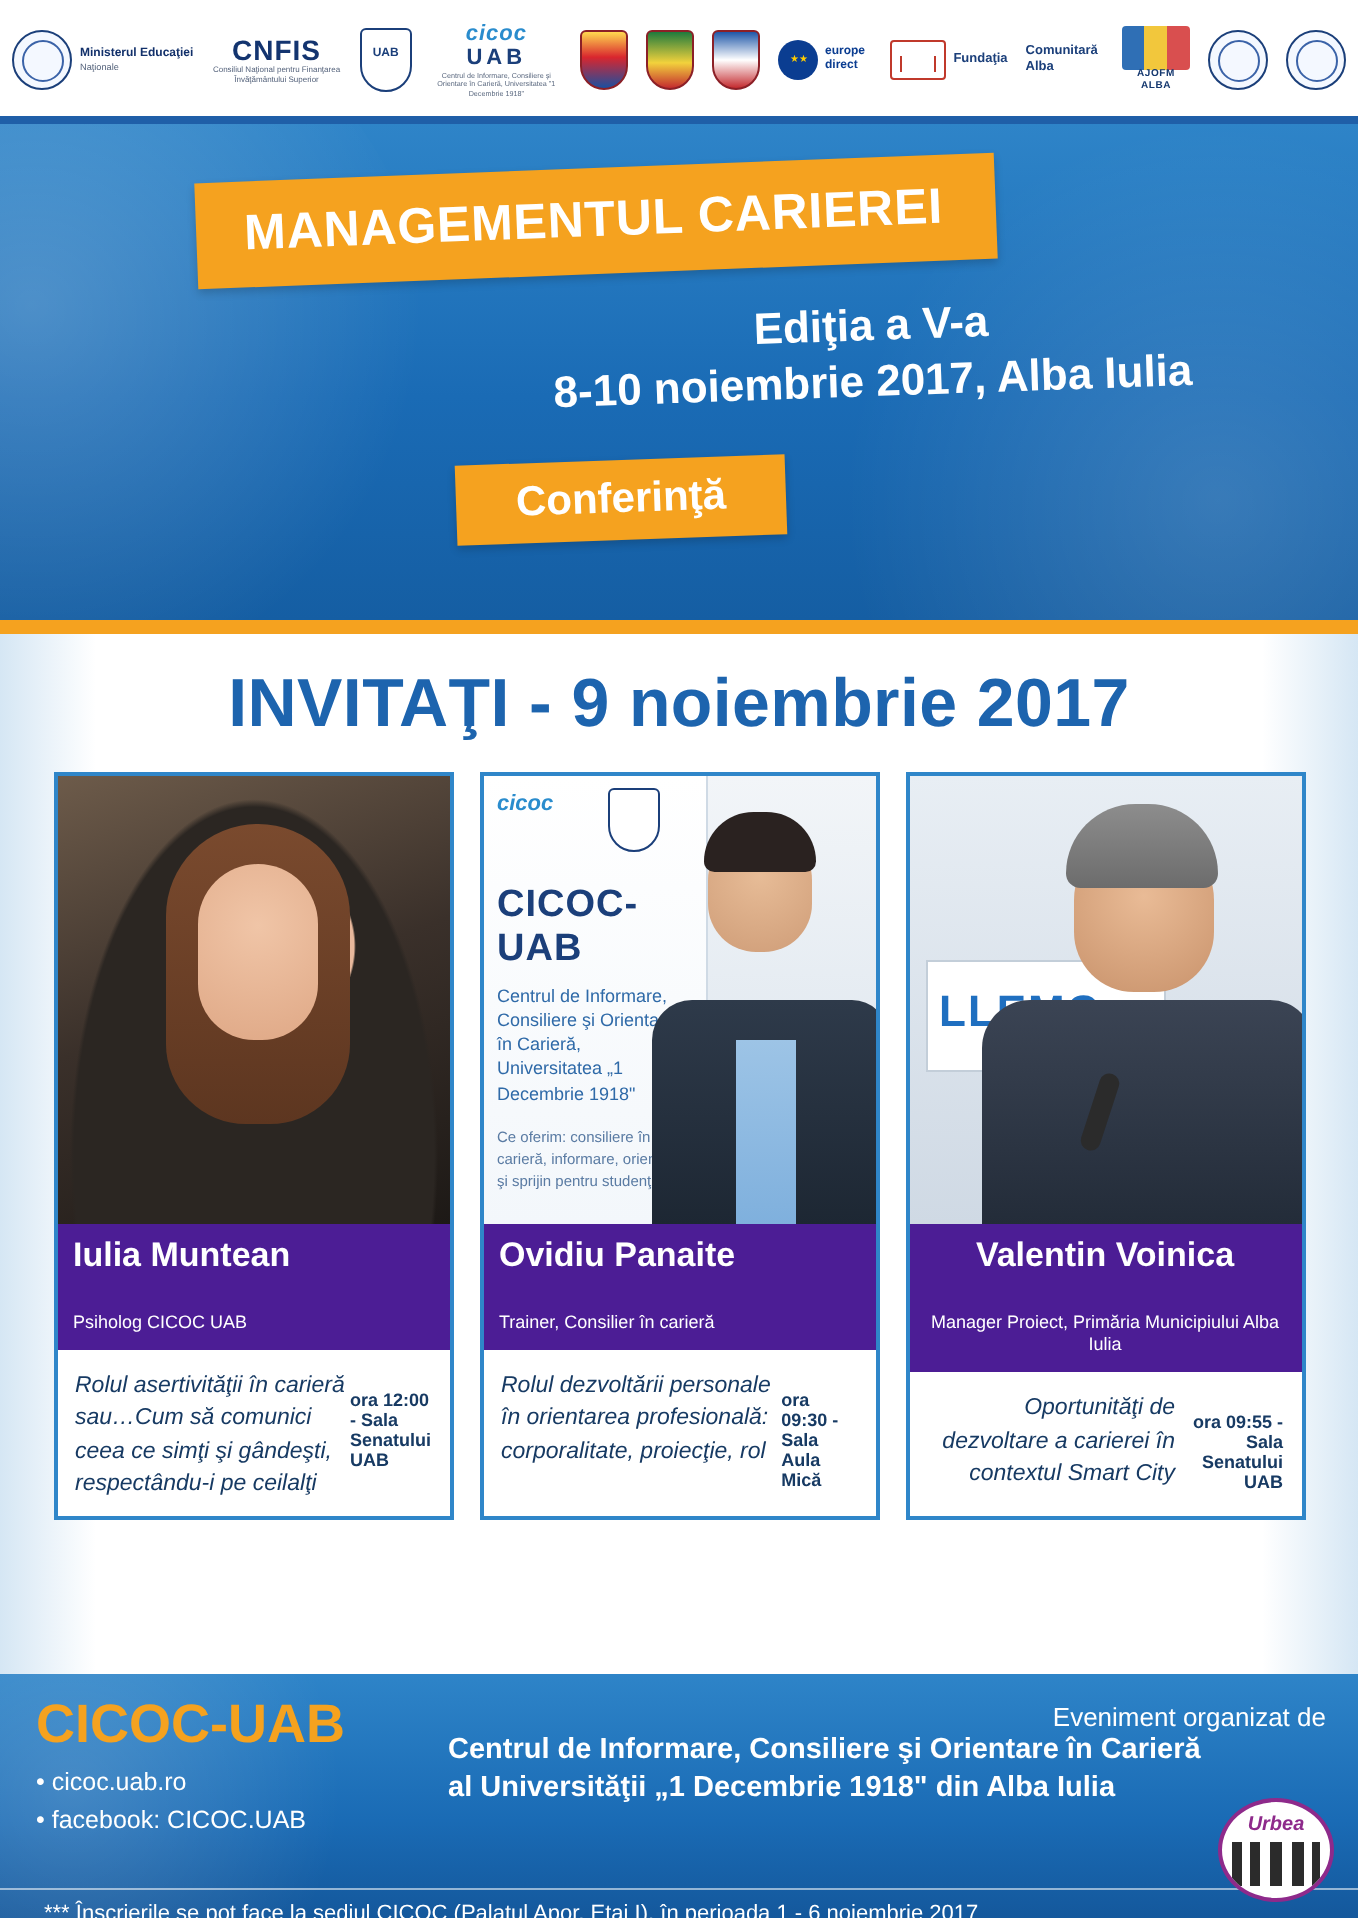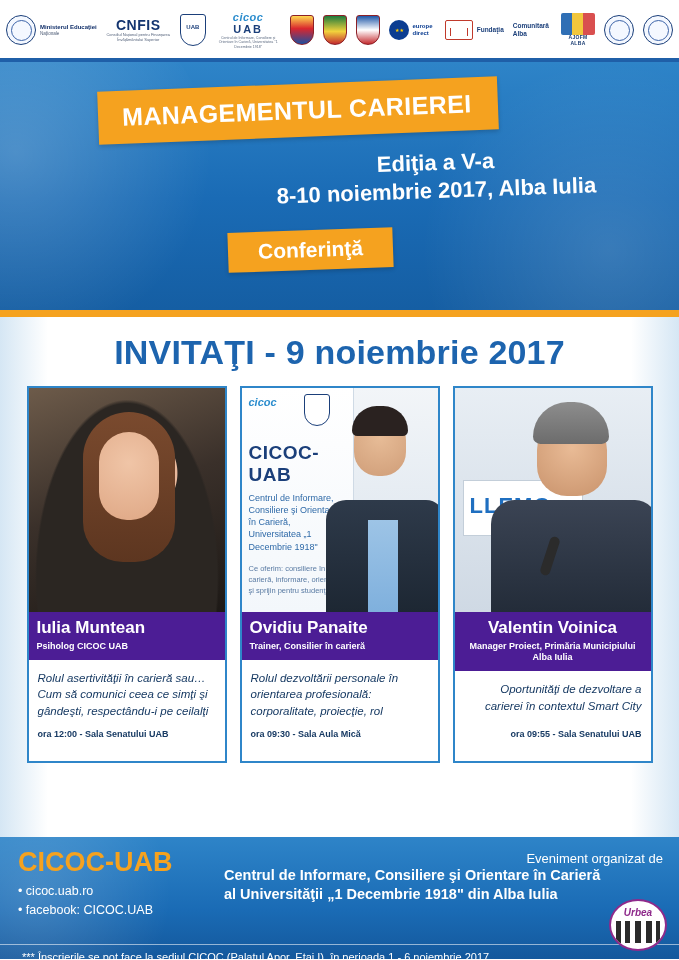--- a/index.html
+++ b/index.html
@@ -284,28 +284,28 @@
     position:absolute; left:46px; bottom:36px; width:10px; height:40px; border-radius:5px;
     background:#2b2b2b; transform: rotate(18deg);
   }
 
   .name-band {
     background: #4c1d95;
     color: #ffffff;
     padding: 7px 8px 8px;
   }
   .name-band .nm { font-size: 17px; font-weight: bold; line-height: 1.1; }
-  .name-band .rl { font-size: 9px; margin-top: 3px; line-height: 1.25; font-weight: bold; }
+  .name-band .rl { font-size: 9px; margin-top: 18px; line-height: 1.25; }
   .name-band.c3 { text-align: center; }
 
   .card-body {
     flex: 1;
-    padding: 10px 9px 22px;
+    padding: 10px 9px 8px;
     display: flex;
-    flex-direction: column;
+    flex-direction: row;
     justify-content: space-between;
   }
   .topic {
     font-size: 11.5px;
     font-style: italic;
     color: #173a63;
     line-height: 1.42;
   }
   .when {
     font-size: 9px;

